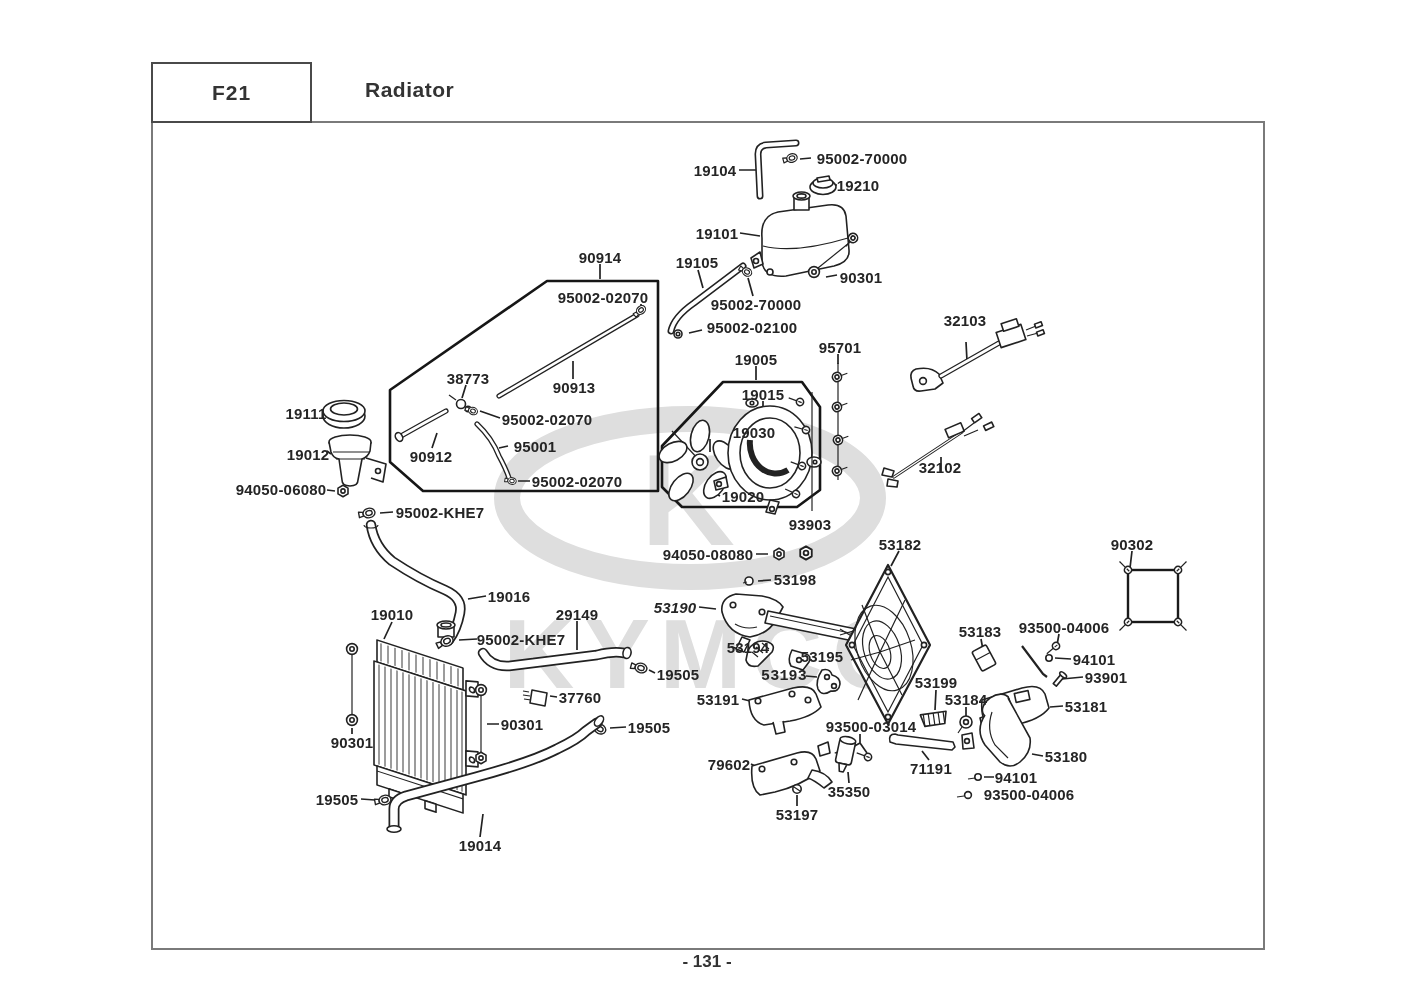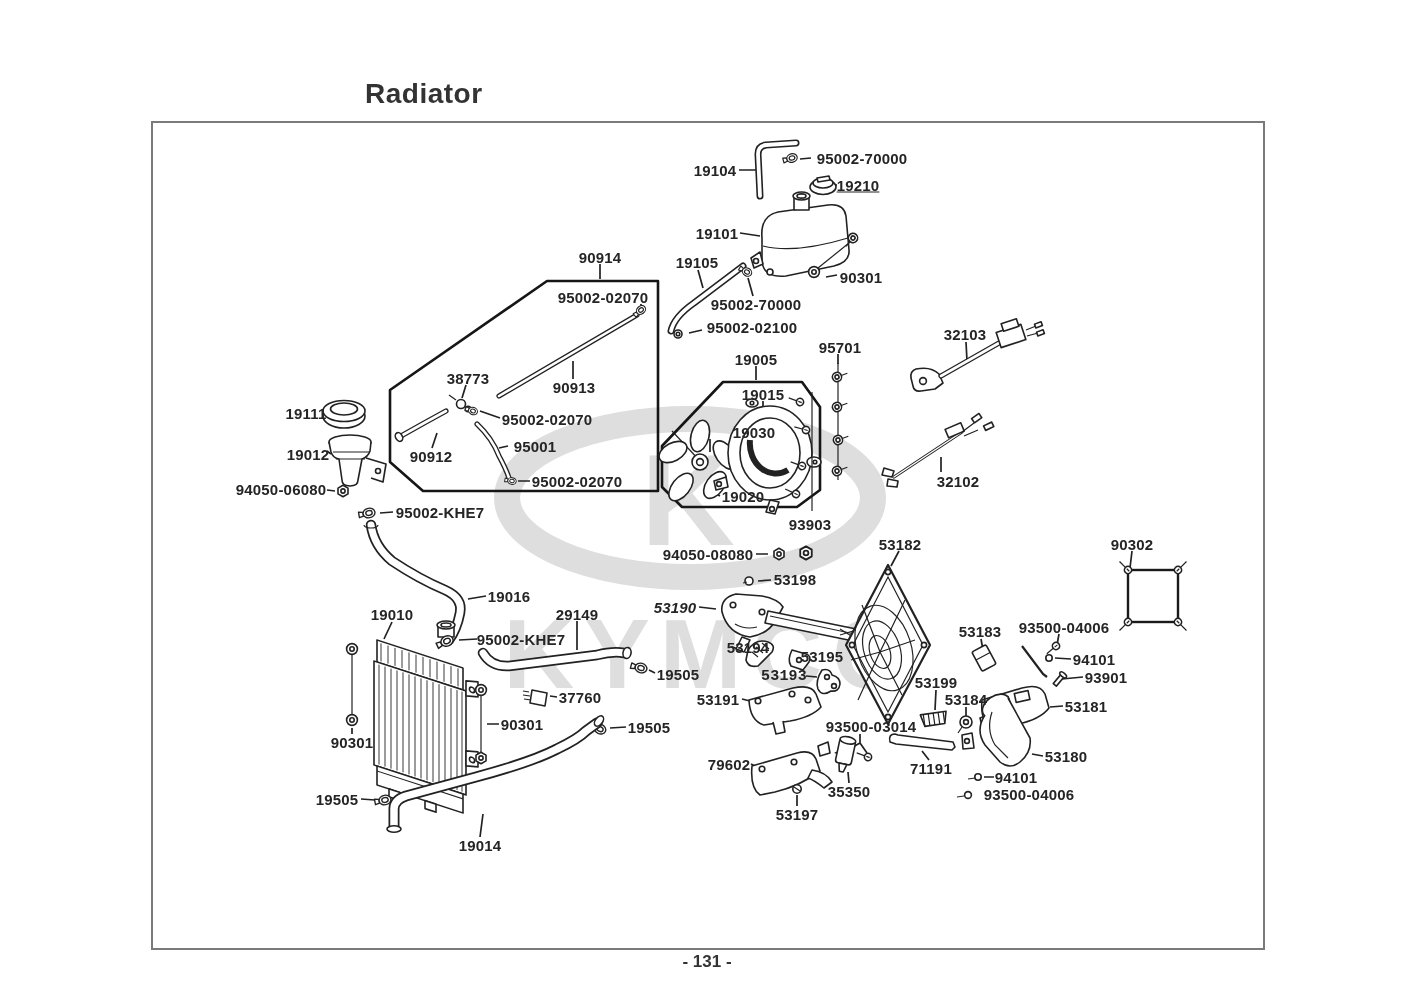--- a/index.html
+++ b/index.html
@@ -3,21 +3,21 @@
 <meta charset="utf-8">
 <style>
   html,body{margin:0;padding:0;background:#fff;}
   .page{position:relative;width:1415px;height:1000px;background:#fff;overflow:hidden;
         font-family:"Liberation Sans",sans-serif;color:#2b2b2b;}
   .diagram-border{position:absolute;left:151px;top:121px;width:1110px;height:825px;
         border:2px solid #7a7a7a;background:transparent;}
   .code-box{position:absolute;left:151px;top:62px;width:157px;height:57px;border:2px solid #4a4a4a;
         background:#fff;display:flex;align-items:center;justify-content:center;z-index:5;}
   .code-box span{font-size:21px;font-weight:bold;color:#333;letter-spacing:1px;}
-  .page-title{position:absolute;left:365px;top:78px;font-size:28px;font-weight:bold;color:#333;
+  .page-title{position:absolute;left:365px;top:78px;font-size:21px;font-weight:bold;color:#333;
         letter-spacing:.5px;z-index:5;}
   .footer{position:absolute;left:707px;top:952px;transform:translateX(-50%);
         font-size:17px;font-weight:bold;color:#333;}
   svg.canvas{position:absolute;left:0;top:0;}
   .part-label{position:absolute;transform:translate(-50%,-50%);white-space:nowrap;
         font-size:15px;font-weight:bold;color:#252525;letter-spacing:.2px;z-index:4;}
   
   .fw{fill:#fff;stroke:#222;stroke-width:1.6;stroke-linejoin:round;}
   .ln{stroke:#222;stroke-width:1.2;fill:none;}
   .ln2{stroke:#3a3a3a;stroke-width:1;fill:none;}
@@ -33,20 +33,23 @@
   .t75w{stroke:#fff;stroke-width:7.5;fill:none;stroke-linecap:round;stroke-linejoin:round;}
   .t32{stroke:#222;stroke-width:3.2;fill:none;stroke-linecap:round;}
   .t15w{stroke:#fff;stroke-width:1.4;fill:none;stroke-linecap:round;}
   .wm{fill:#dedede;}
 </style>
 </head>
 <body>
 
 <div class="page">
 
+  <div class="code-box">
+    <span>F21</span>
+  </div>
   <div class="page-title">Radiator</div>
   <div class="diagram-border"></div>
 
   <svg class="canvas" width="1415" height="1000" viewBox="0 0 1415 1000">
     <defs>
       <g id="clampG">
         <path class="fw" d="M-12,-3 l5,1 v4.5 l-5,1 z"></path>
         <ellipse class="fw" rx="7" ry="5.6"></ellipse>
         <ellipse class="fw" rx="3.8" ry="2.8"></ellipse>
       </g>
@@ -355,21 +358,21 @@
       <use href="#scrS" transform="translate(1128,570) rotate(225)"></use>
       <use href="#scrS" transform="translate(1178,570) rotate(-45)"></use>
       <use href="#scrS" transform="translate(1128,622) rotate(135)"></use>
       <use href="#scrS" transform="translate(1178,622) rotate(45)"></use>
     </g>
   </svg>
 
   <div id="part-labels">
       <div class="part-label" style="left: 715px; top: 170px;">19104</div>
       <div class="part-label" style="left: 862px; top: 158px;">95002-70000</div>
-      <div class="part-label" style="left: 858px; top: 185px; text-decoration: underline;">19210</div>
+      <div class="part-label" style="left: 858px; top: 185px;">19210</div>
       <div class="part-label" style="left: 717px; top: 233px;">19101</div>
       <div class="part-label" style="left: 861px; top: 277px;">90301</div>
       <div class="part-label" style="left: 697px; top: 262px;">19105</div>
       <div class="part-label" style="left: 756px; top: 304px;">95002-70000</div>
       <div class="part-label" style="left: 752px; top: 327px;">95002-02100</div>
       <div class="part-label" style="left: 600px; top: 257px;">90914</div>
       <div class="part-label" style="left: 603px; top: 297px;">95002-02070</div>
       <div class="part-label" style="left: 574px; top: 387px;">90913</div>
       <div class="part-label" style="left: 468px; top: 378px;">38773</div>
       <div class="part-label" style="left: 547px; top: 419px;">95002-02070</div>
@@ -390,22 +393,22 @@
       <div class="part-label" style="left: 649px; top: 727px;">19505</div>
       <div class="part-label" style="left: 352px; top: 742px;">90301</div>
       <div class="part-label" style="left: 337px; top: 799px;">19505</div>
       <div class="part-label" style="left: 480px; top: 845px;">19014</div>
       <div class="part-label" style="left: 756px; top: 359px;">19005</div>
       <div class="part-label" style="left: 763px; top: 394px;">19015</div>
       <div class="part-label" style="left: 710px; top: 432px; margin-left: 44px;">19030</div>
       <div class="part-label" style="left: 743px; top: 496px;">19020</div>
       <div class="part-label" style="left: 810px; top: 524px;">93903</div>
       <div class="part-label" style="left: 840px; top: 347px;">95701</div>
-      <div class="part-label" style="left: 965px; top: 334px;">32103</div>
-      <div class="part-label" style="left: 940px; top: 481px; margin-left: 18px;">32102</div>
+      <div class="part-label" style="left: 965px; top: 320px;">32103</div>
+      <div class="part-label" style="left: 940px; top: 467px;">32102</div>
       <div class="part-label" style="left: 708px; top: 554px;">94050-08080</div>
       <div class="part-label" style="left: 795px; top: 579px;">53198</div>
       <div class="part-label" style="left: 675px; top: 607px; font-style: italic;">53190</div>
       <div class="part-label" style="left: 708px; top: 647px; margin-left: 40px;">53194</div>
       <div class="part-label" style="left: 822px; top: 656px;">53195</div>
       <div class="part-label" style="left: 784px; top: 676px; font-family: Liberation Mono, monospace;">53193</div>
       <div class="part-label" style="left: 718px; top: 699px;">53191</div>
       <div class="part-label" style="left: 871px; top: 726px;">93500-03014</div>
       <div class="part-label" style="left: 936px; top: 682px;">53199</div>
       <div class="part-label" style="left: 966px; top: 699px;">53184</div>

